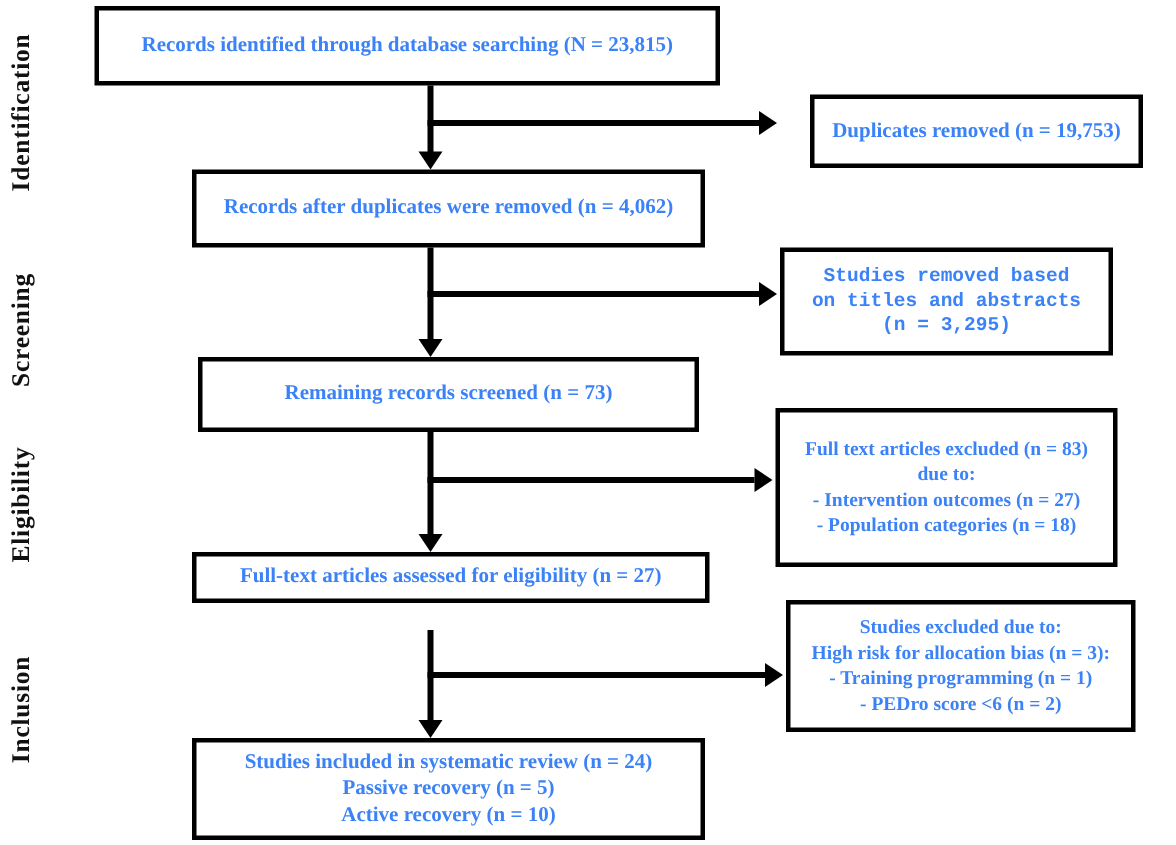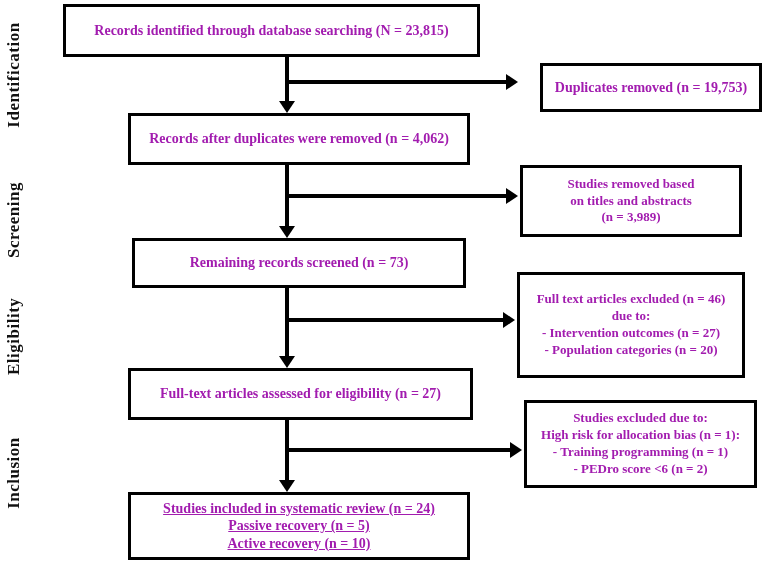--- a/index.html
+++ b/index.html
@@ -30,21 +30,21 @@
     position: absolute;
     border: 3px solid #000;
     background: #fff;
     box-sizing: border-box;
     display: flex;
     flex-direction: column;
     align-items: center;
     justify-content: center;
     text-align: center;
     font-weight: bold;
-    color: #a21caf;
+    color: #3b82f6;
     font-size: 14px;
     line-height: 1.25;
     padding: 2px 4px;
   }
   .fbox.small { font-size: 13px; line-height: 1.3; }
   .fbox span { display: block; }
   .line-v {
     position: absolute;
     width: 4px;
     background: #000;
@@ -84,50 +84,50 @@
   </div>
 
   <div class="fbox" style="left:128px; top:113px; width:342px; height:52px;">
     <span>Records after duplicates were removed (n = 4,062)</span>
   </div>
 
   <div class="fbox" style="left:132px; top:238px; width:334px; height:50px;font-family:Liberation Serif, serif;">
     <span>Remaining records screened (n = 73)</span>
   </div>
 
-  <div class="fbox" style="left:128px; top:368px; width:345px; height:52px;">
+  <div class="fbox" style="left:128px; top:368px; width:345px; height:34px;">
     <span>Full-text articles assessed for eligibility (n = 27)</span>
   </div>
 
-  <div class="fbox" style="left:128px; top:492px; width:342px; height:68px;text-decoration:underline;">
+  <div class="fbox" style="left:128px; top:492px; width:342px; height:68px;">
     <span>Studies included in systematic review (n = 24)</span>
     <span>Passive recovery (n = 5)</span>
     <span>Active recovery (n = 10)</span>
   </div>
 
   <div class="fbox" style="left:520px; top:63px; width:222px; height:49px;margin-left:20px;">
     <span>Duplicates removed (n = 19,753)</span>
   </div>
 
-  <div class="fbox small" style="left:520px; top:165px; width:222px; height:72px;">
+  <div class="fbox small" style="left:520px; top:165px; width:222px; height:72px;font-family:Liberation Mono, monospace;">
     <span>Studies removed based</span>
     <span>on titles and abstracts</span>
-    <span>(n = 3,989)</span>
+    <span>(n = 3,295)</span>
   </div>
 
   <div class="fbox small" style="left:517px; top:272px; width:228px; height:106px;">
-    <span>Full text articles excluded (n = 46)</span>
+    <span>Full text articles excluded (n = 83)</span>
     <span>due to:</span>
     <span>- Intervention outcomes (n = 27)</span>
-    <span>- Population categories (n = 20)</span>
+    <span>- Population categories (n = 18)</span>
   </div>
 
   <div class="fbox small" style="left:524px; top:400px; width:233px; height:88px;">
     <span>Studies excluded due to:</span>
-    <span>High risk for allocation bias (n = 1):</span>
+    <span>High risk for allocation bias (n = 3):</span>
     <span>- Training programming (n = 1)</span>
     <span>- PEDro score &lt;6 (n = 2)</span>
   </div>
 
   <div class="line-v" style="left:285px; top:57px; height:45px;"></div>
   <div class="head-down" style="left:279px; top:101px;"></div>
   <div class="line-h" style="left:285px; top:80px; width:221px;"></div>
   <div class="head-right" style="left:506px; top:74px;"></div>
 
   <div class="line-v" style="left:285px; top:165px; height:62px;"></div>

